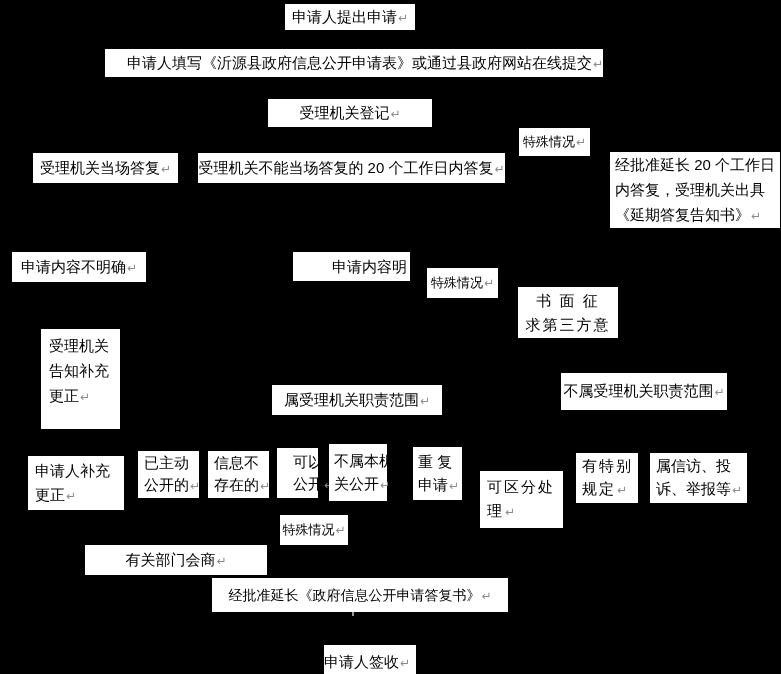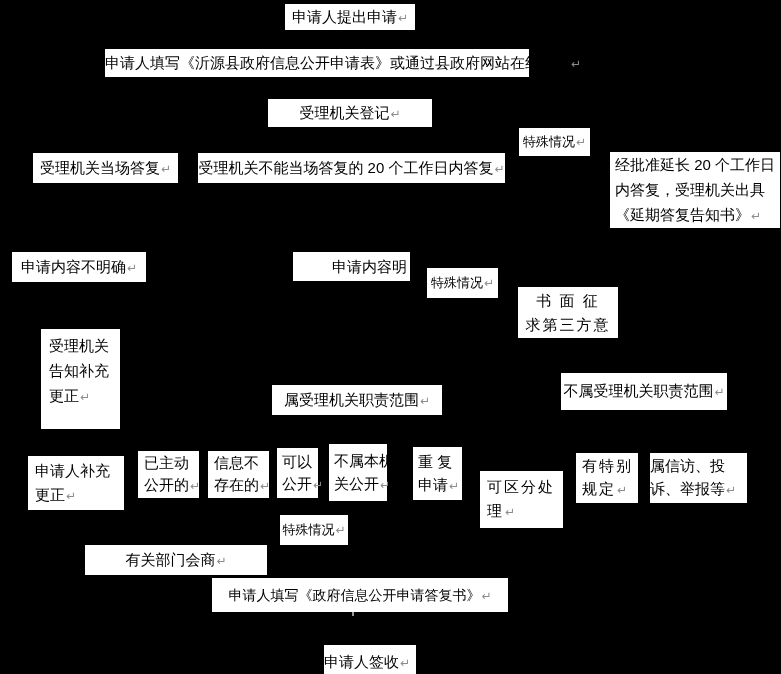--- a/index.html
+++ b/index.html
@@ -40,21 +40,21 @@
   }
 </style>
 </head>
 <body>
 
 <div class="canvas">
   <div class="tick" style="left: 352px; top: 610px; width: 2px; height: 6px; background: rgb(154, 154, 154);"></div>
 <div class="node" style="left: 285px; top: 4px; width: 130px; height: 26px; text-align: center;">
       <div class="ln"><span>申请人提出申请</span><span class="mark">↵</span></div>
     </div>
-    <div class="node" style="left: 105px; top: 49px; width: 424px; height: 28px; text-align: left;">
+    <div class="node" style="left: 105px; top: 49px; width: 498px; height: 28px; text-align: right; padding-left: 9px;">
       <div class="ln"><span>申请人填写《沂源县政府信息公开申请表》或通过县政府网站在线提交</span><span class="mark">↵</span></div>
     </div>
     <div class="node" style="left: 268px; top: 99px; width: 164px; height: 28px; text-align: center;">
       <div class="ln"><span>受理机关登记</span><span class="mark">↵</span></div>
     </div>
     <div class="node" style="left: 519px; top: 128px; width: 71px; height: 28px; text-align: center; font-size: 13px;">
       <div class="ln"><span>特殊情况</span><span class="mark">↵</span></div>
     </div>
     <div class="node" style="left: 33px; top: 153px; width: 145px; height: 30px; text-align: center;">
       <div class="ln"><span>受理机关当场答复</span><span class="mark">↵</span></div>
@@ -96,49 +96,49 @@
       <div class="ln" style="line-height: 24px;"><span>更正</span><span class="mark">↵</span></div>
     </div>
     <div class="node" style="left: 138px; top: 451px; width: 61px; height: 47px; text-align: left; padding-left: 6px;">
       <div class="ln" style="line-height: 22px;"><span>已主动</span></div>
       <div class="ln" style="line-height: 22px;"><span>公开的</span><span class="mark">↵</span></div>
     </div>
     <div class="node" style="left: 208px; top: 451px; width: 61px; height: 47px; text-align: left; padding-left: 6px;">
       <div class="ln" style="line-height: 22px;"><span>信息不</span></div>
       <div class="ln" style="line-height: 22px;"><span>存在的</span><span class="mark">↵</span></div>
     </div>
-    <div class="node" style="left: 277px; top: 448px; width: 41px; height: 50px; text-align: left; padding-left: 5px;">
+    <div class="node" style="left: 277px; top: 448px; width: 41px; height: 50px; text-align: left; padding-left: 16px;">
       <div class="ln" style="line-height: 22px;"><span>可以</span></div>
       <div class="ln" style="line-height: 22px;"><span>公开</span><span class="mark">↵</span></div>
     </div>
     <div class="node" style="left: 329px; top: 444px; width: 58px; height: 57px; text-align: left; padding-left: 5px;">
       <div class="ln" style="line-height: 23px;"><span>不属本机</span></div>
       <div class="ln" style="line-height: 23px;"><span>关公开</span><span class="mark">↵</span></div>
     </div>
     <div class="node" style="left: 413px; top: 447px; width: 49px; height: 53px; text-align: left; padding-left: 5px;">
       <div class="ln" style="line-height: 23px;"><span>重 复</span></div>
       <div class="ln" style="line-height: 23px;"><span>申请</span><span class="mark">↵</span></div>
     </div>
     <div class="node" style="left: 480px; top: 471px; width: 83px; height: 57px; text-align: left; letter-spacing: 2px; padding-left: 7px;">
       <div class="ln" style="line-height: 24px;"><span>可区分处</span></div>
       <div class="ln" style="line-height: 24px;"><span>理</span><span class="mark">↵</span></div>
     </div>
     <div class="node" style="left: 576px; top: 453px; width: 62px; height: 50px; text-align: left; letter-spacing: 2px; padding-left: 6px;">
       <div class="ln" style="line-height: 23px;"><span>有特别</span></div>
       <div class="ln" style="line-height: 23px;"><span>规定</span><span class="mark">↵</span></div>
     </div>
-    <div class="node" style="left: 650px; top: 453px; width: 97px; height: 50px; text-align: left; ">
+    <div class="node" style="left: 650px; top: 453px; width: 97px; height: 50px; text-align: left; padding-left: 6px;">
       <div class="ln" style="line-height: 23px;"><span>属信访、投</span></div>
       <div class="ln" style="line-height: 23px;"><span>诉、举报等</span><span class="mark">↵</span></div>
     </div>
     <div class="node" style="left: 280px; top: 515px; width: 68px; height: 30px; text-align: center; font-size: 13px;">
       <div class="ln"><span>特殊情况</span><span class="mark">↵</span></div>
     </div>
     <div class="node" style="left: 85px; top: 545px; width: 182px; height: 30px; text-align: center;">
       <div class="ln"><span>有关部门会商</span><span class="mark">↵</span></div>
     </div>
     <div class="node" style="left: 212px; top: 578px; width: 296px; height: 34px; text-align: center; font-size: 14px;">
-      <div class="ln"><span>申请人填写《政府信息公开申请答复书》</span><span class="mark">↵</span></div>
+      <div class="ln"><span>经批准延长《政府信息公开申请答复书》</span><span class="mark">↵</span></div>
     </div>
     <div class="node" style="left: 324px; top: 645px; width: 92px; height: 35px; text-align: left;">
       <div class="ln"><span>申请人签收</span><span class="mark">↵</span></div>
     </div>
   </div>
 
 </body></html>

